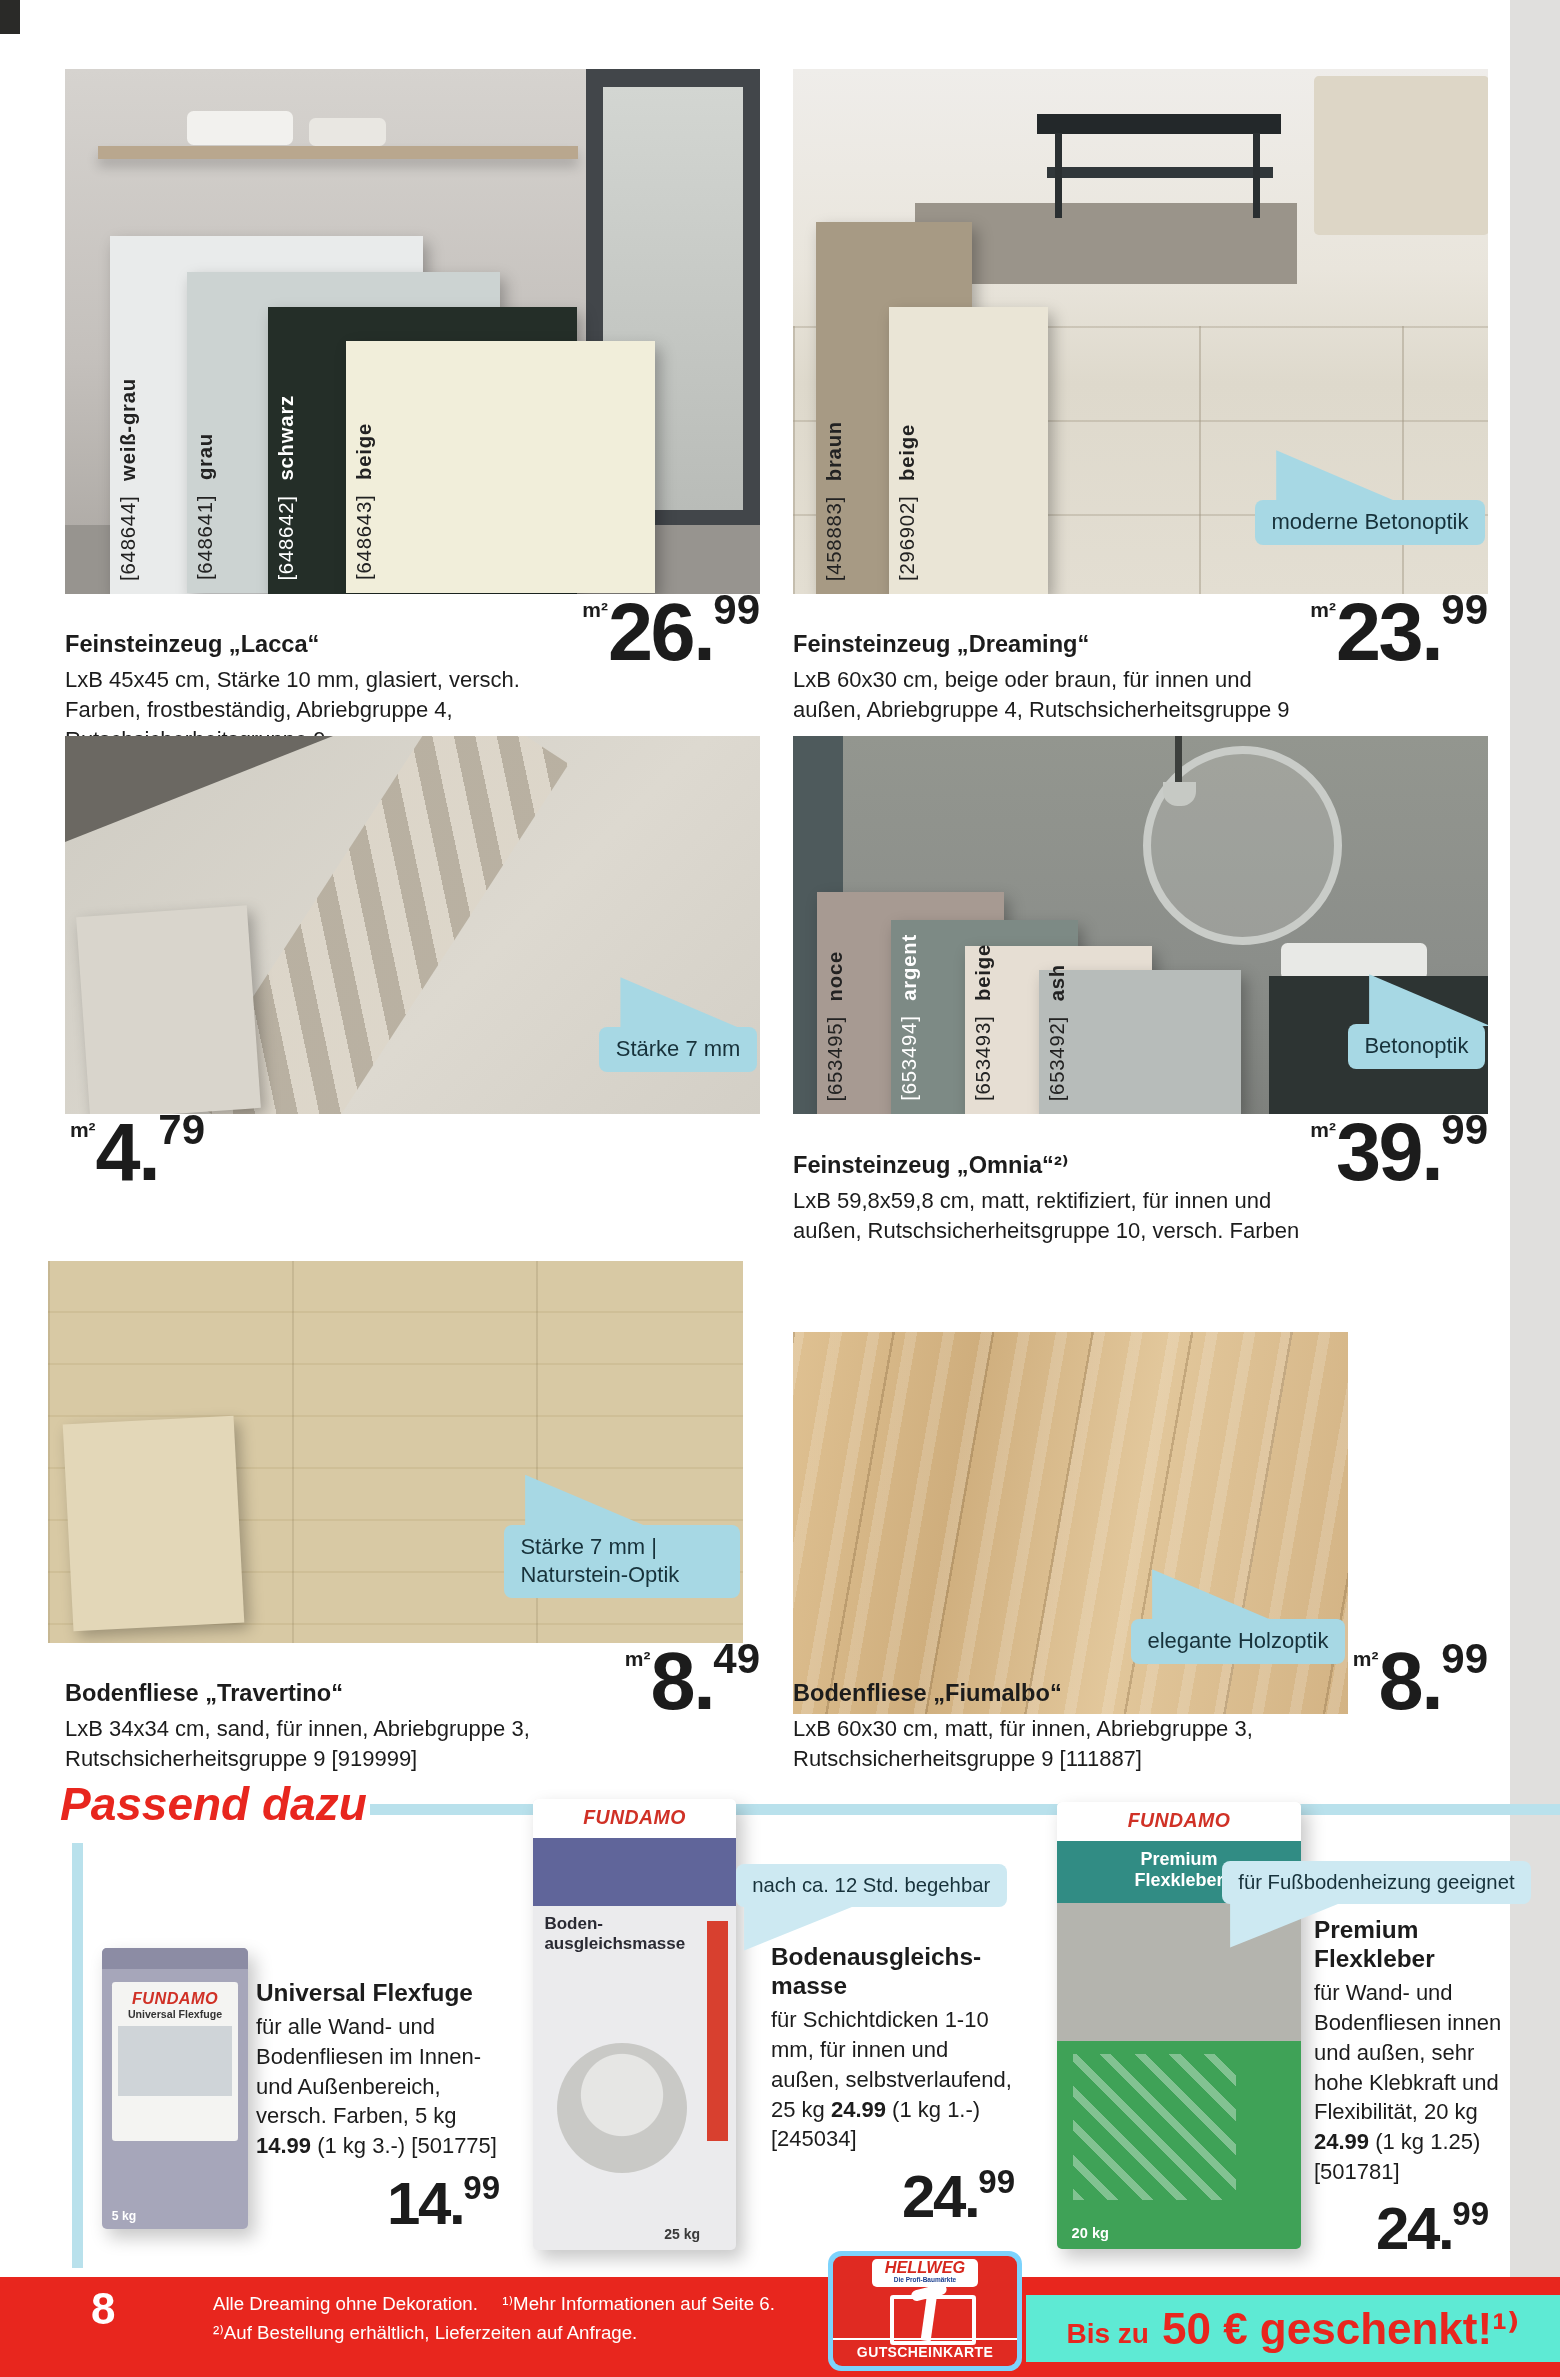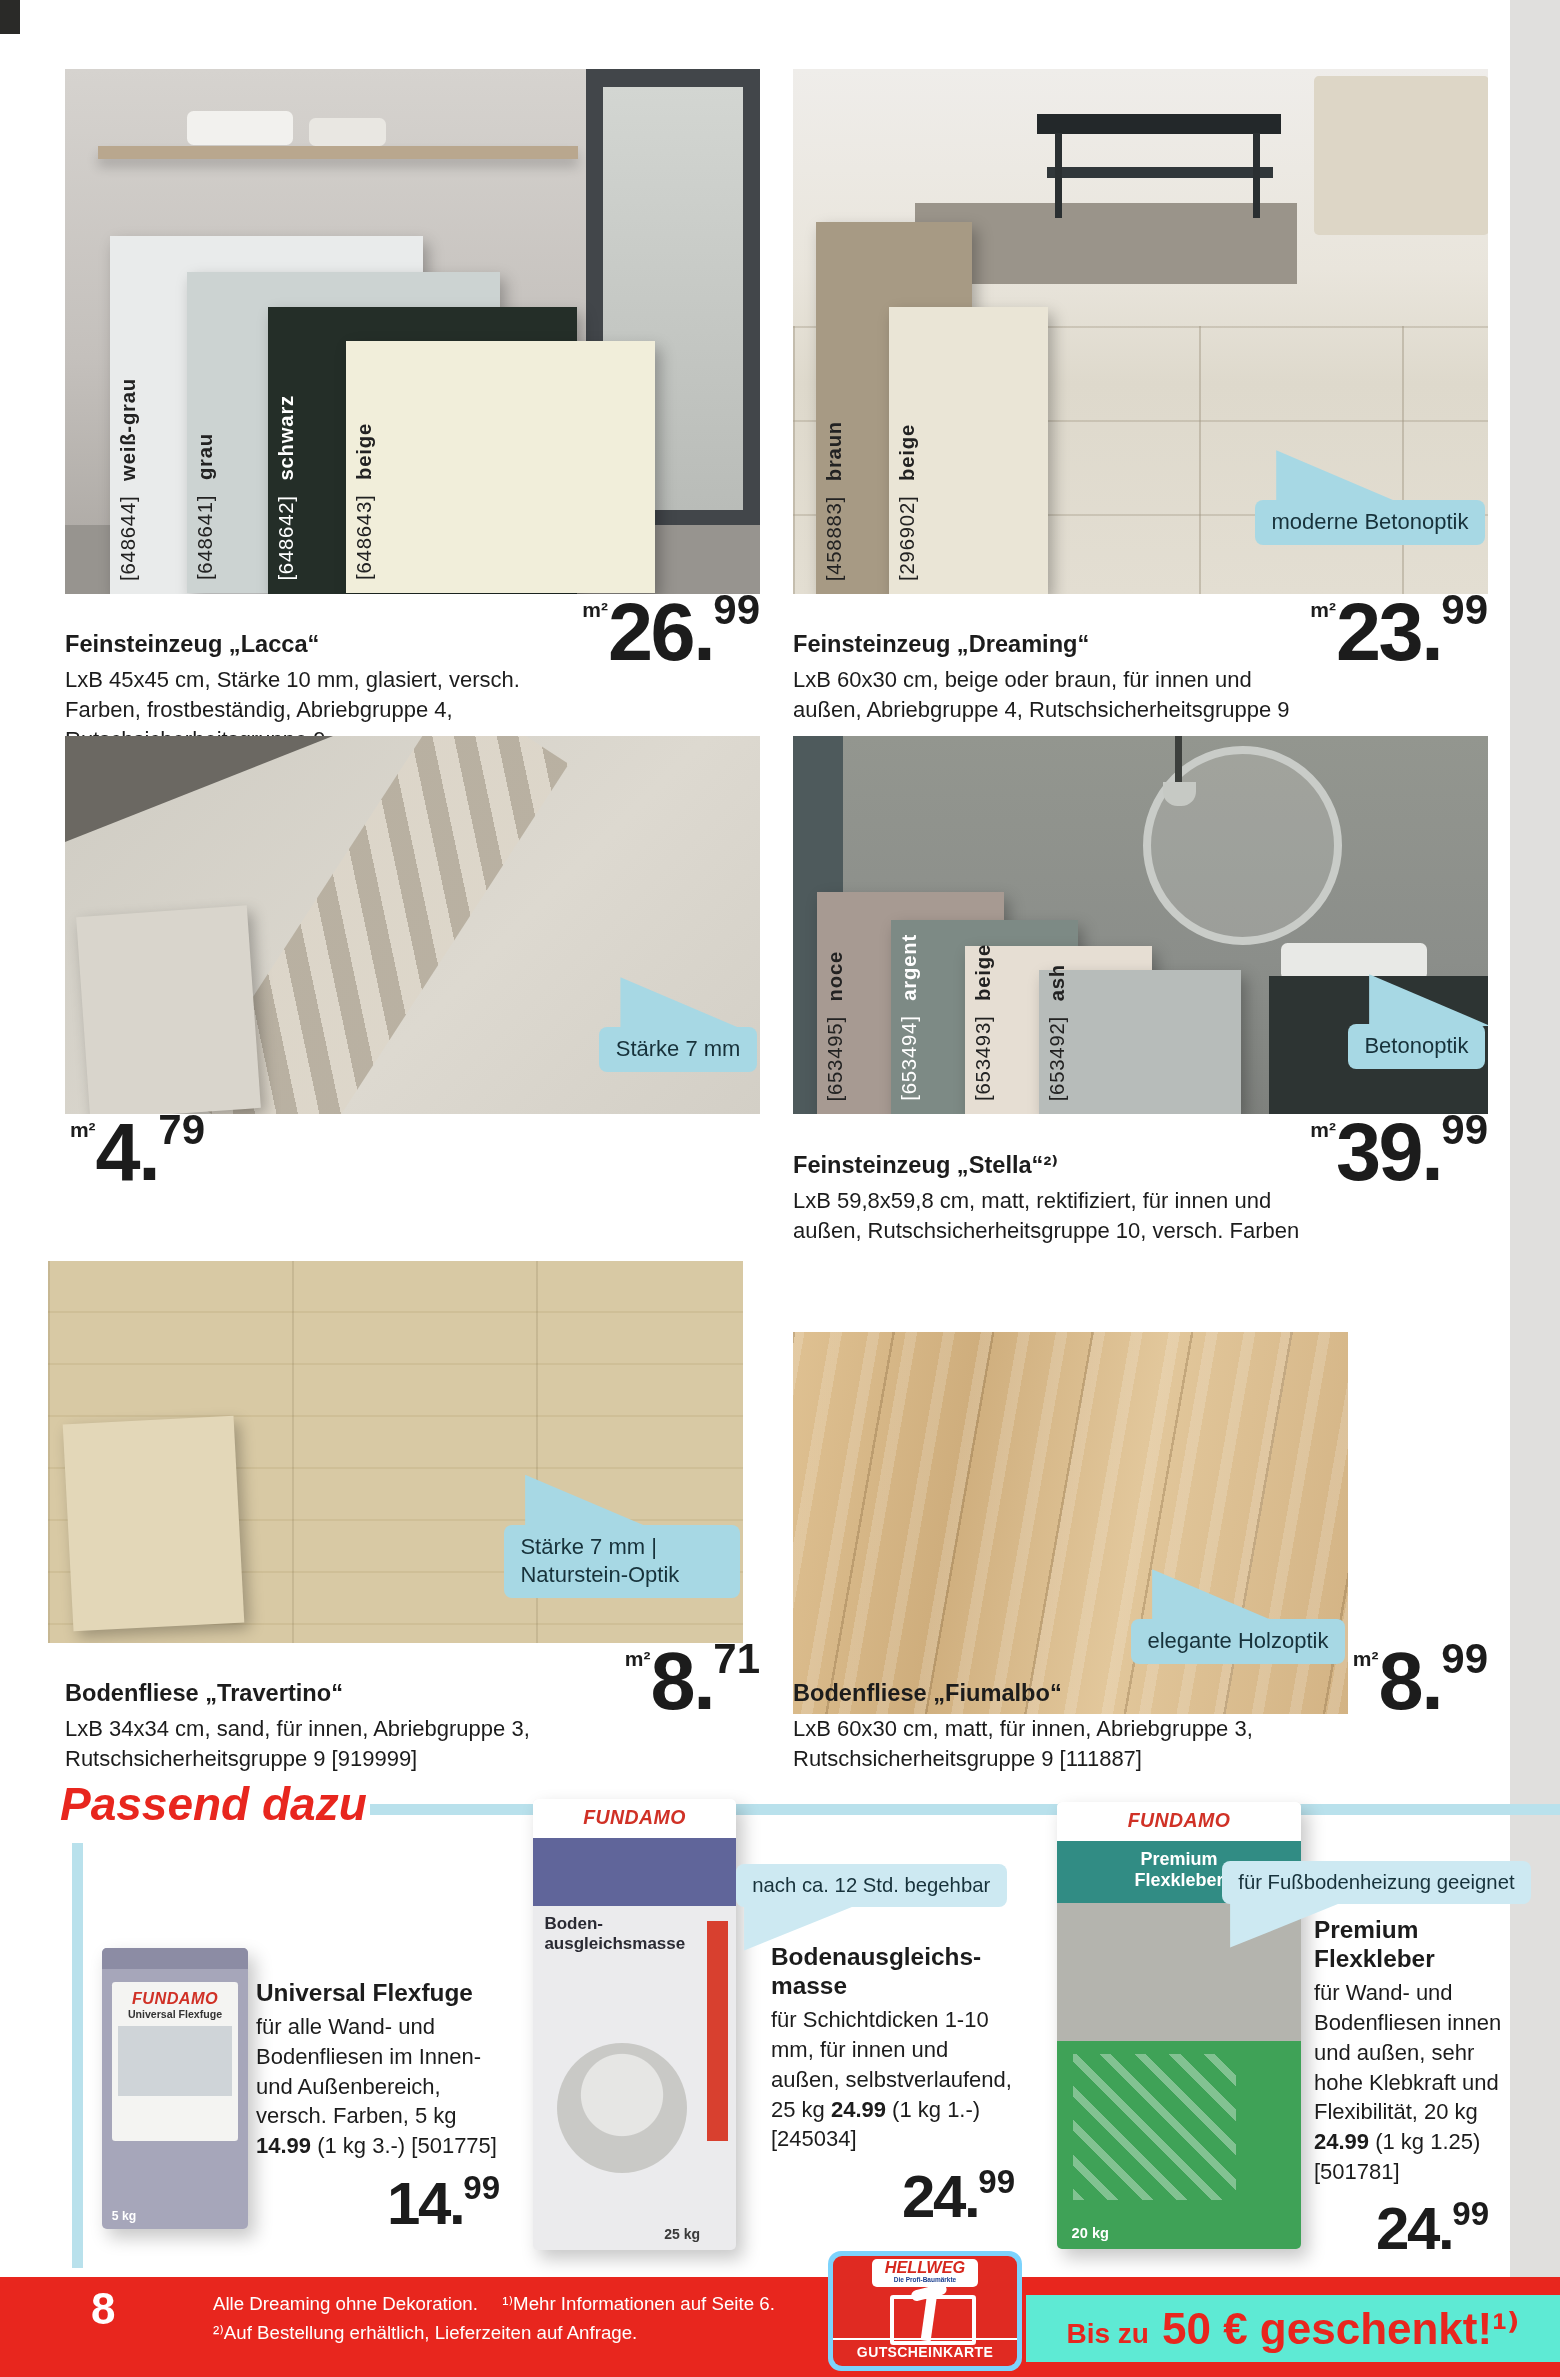--- a/index.html
+++ b/index.html
@@ -168,21 +168,21 @@
   </div>
 
   <div class="pinfo" style="left:65px;top:1118px;width:695px;">
     <div class="price">
       <span class="unit">m²</span>
       <div class="pnum"><span>4.</span><span class="pcents">79</span></div>
     </div>
   </div>
   <div class="pinfo" style="left:793px;top:1118px;width:695px;">
     <div class="pt">
-      <h3>Feinsteinzeug „Stella“²⁾</h3>
+      <h3>Feinsteinzeug „Omnia“²⁾</h3>
       <p>LxB 59,8x59,8 cm, matt, rektifiziert, für innen und außen, Rutschsicherheitsgruppe 10, versch. Farben</p>
     </div>
     <div class="price">
       <span class="unit">m²</span>
       <div class="pnum"><span>39.</span><span class="pcents">99</span></div>
     </div>
   </div>
 
   <div class="card" style="left:48px;top:1261px;width:695px;height:382px;background:repeating-linear-gradient(180deg,#d8c9a4 0 50px,#cfbf97 50px 52px);">
     <div class="decor" style="left:0;top:0;width:695px;height:382px;background:repeating-linear-gradient(90deg,rgba(120,105,70,.18) 0 1.6px,transparent 1.6px 244px);"></div>
@@ -201,21 +201,21 @@
     </div>
   </div>
 
   <div class="pinfo" style="left:65px;top:1647px;width:695px;">
     <div class="pt">
       <h3>Bodenfliese „Travertino“</h3>
       <p>LxB 34x34 cm, sand, für innen, Abriebgruppe 3, Rutschsicherheitsgruppe 9 [919999]</p>
     </div>
     <div class="price">
       <span class="unit">m²</span>
-      <div class="pnum"><span>8.</span><span class="pcents">71</span></div>
+      <div class="pnum"><span>8.</span><span class="pcents">49</span></div>
     </div>
   </div>
   <div class="pinfo" style="left:793px;top:1647px;width:695px;">
     <div class="pt">
       <h3>Bodenfliese „Fiumalbo“</h3>
       <p>LxB 60x30 cm, matt, für innen, Abriebgruppe 3, Rutschsicherheitsgruppe 9 [111887]</p>
     </div>
     <div class="price">
       <span class="unit">m²</span>
       <div class="pnum"><span>8.</span><span class="pcents">99</span></div>

